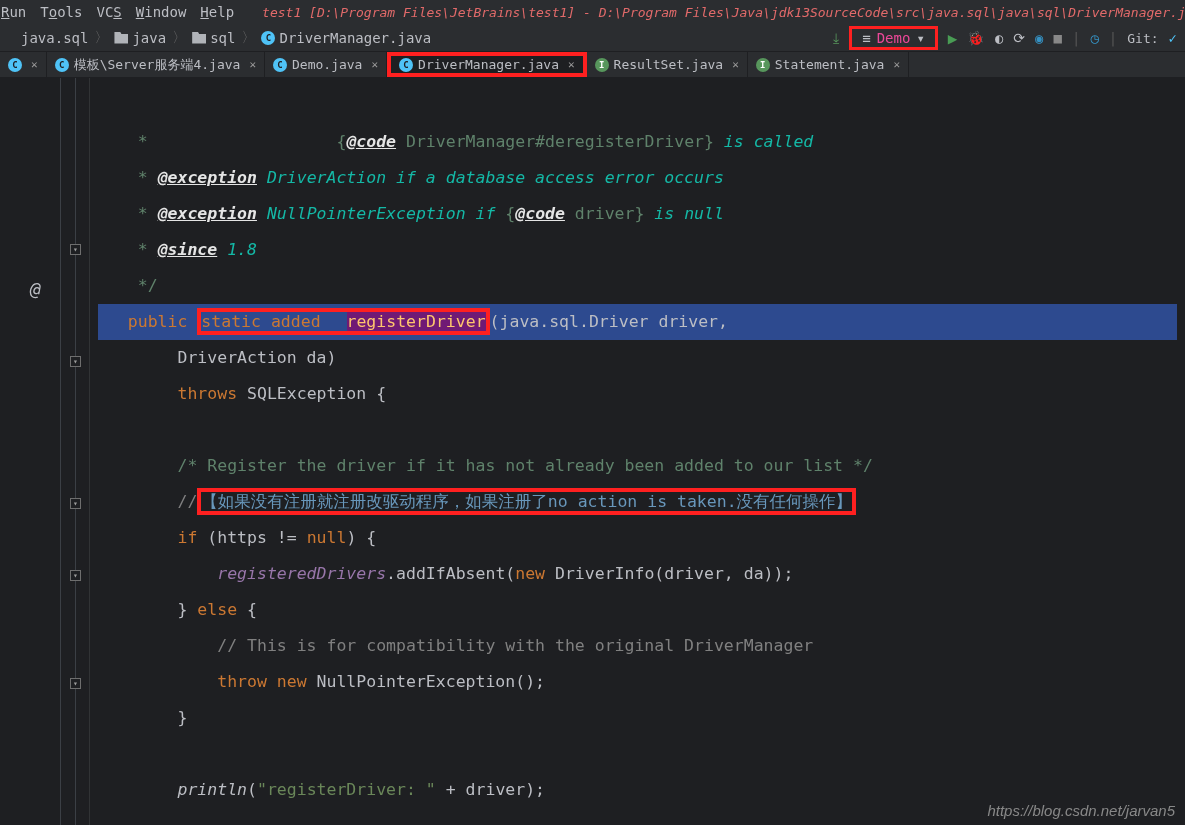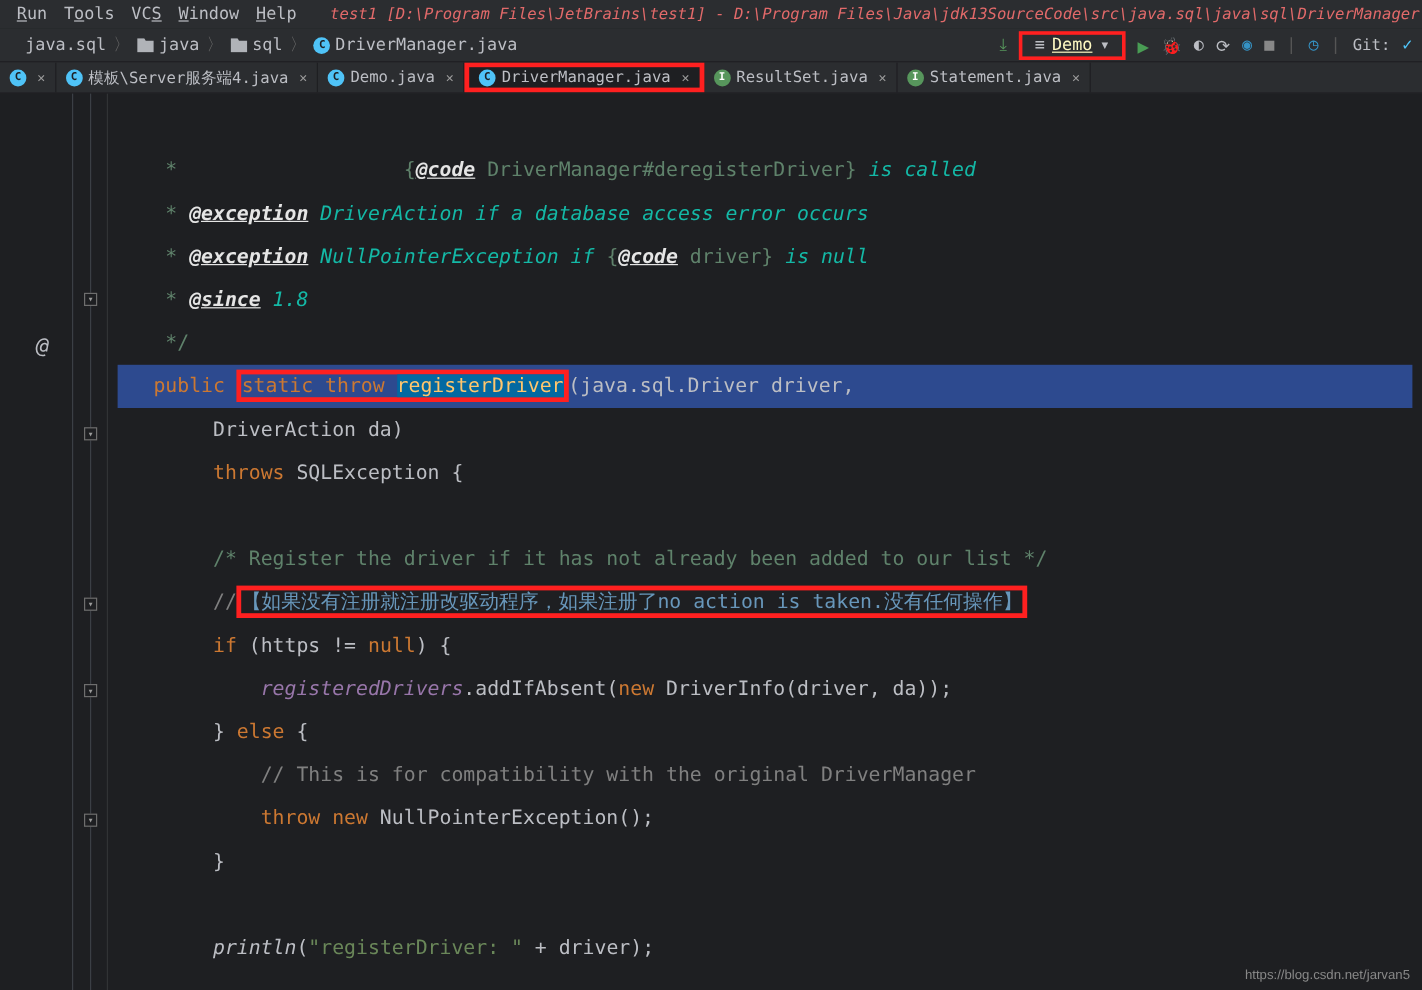--- a/index.html
+++ b/index.html
@@ -12,21 +12,21 @@
   overflow: hidden;
   font-size: 14px;
 }
 .menubar {
   display: flex;
   align-items: center;
   height: 24px;
   background: #2b2d30;
   color: #bcbec4;
   gap: 14px;
-  padding-left: 14px;
+  padding-left: 1px;
   overflow: hidden;
 }
 .menubar span { cursor: pointer; white-space: nowrap; }
 .titlepath {
   color: #e26a6a;
   margin-left: 14px;
   font-style: italic;
   font-size: 13px;
   white-space: nowrap;
 }
@@ -53,21 +53,21 @@
   align-items:center;
   gap:10px;
   color:#bcbec4;
 }
 .run-cfg {
   border:3px solid #ff2020;
   padding:1px 10px;
   display:flex;align-items:center;gap:6px;
   background:#2b2d30;
 }
-.demo-text{ color:#fef9c3;text-decoration:underline;}
+.demo-text{ color:#ec4899;}
 .play{color:#499c54;font-size:16px;}
 .bug{color:#499c54;font-size:14px;}
 .git-label{color:#bcbec4;font-size:13px;}
 .update-arrow{color:#4fc3f7;}
 .tabs {
   display:flex;
   height:26px;
   background:#2b2d30;
   border-bottom:1px solid #1e1f22;
   overflow:hidden;
@@ -109,23 +109,23 @@
 .c-cmt{color:#5f826b;}
 .c-tag{color:#e5e5e5;text-decoration:underline;font-style:italic;font-weight:bold;}
 .c-cmttxt{color:#14b8a6;font-style:italic;}
 .c-kw{color:#cc7832;}
 .c-fn{color:#ffc66d;}
 .c-str{color:#6a8759;}
 .c-field{color:#9876aa;font-style:italic;}
 .c-cmt2{color:#808080;}
 .hl-line{background:#2d4a8f;display:inline-block;width:100%;}
 .redbox{border:4px solid #ff2020;}
-.greenbg{background:#0369a1;}
+.greenbg{background:#701a75;margin-left:16px;}
 .watermark{
-  position:absolute;right:10px;bottom:6px;color:#888;font-size:11px;font-family:sans-serif;
+  position:absolute;right:10px;bottom:6px;color:#888;font-size:15px;font-family:sans-serif;font-style:italic;
 }
 </style>
 </head>
 <body>
 
 <div class="menubar">
   <span><span style="text-decoration:underline">R</span>un</span>
   <span>T<span style="text-decoration:underline">o</span>ols</span>
   <span>VC<span style="text-decoration:underline">S</span></span>
   <span><span style="text-decoration:underline">W</span>indow</span>
@@ -215,21 +215,21 @@
     <div class="fold" style="top:420px">▾</div>
     <div class="fold" style="top:492px">▾</div>
     <div class="fold" style="top:600px">▾</div>
   </div>
   <div class="code">
 <span class="c-cmt">    <span>*</span>                   <span>{</span><span class="c-tag">@code</span><span> DriverManager#deregisterDriver}</span></span><span class="c-cmttxt"> is called</span>
 <span class="c-cmt">    <span>* </span><span class="c-tag">@exception</span></span><span class="c-cmttxt"> DriverAction if a database access error occurs</span>
 <span class="c-cmt">    <span>* </span><span class="c-tag">@exception</span></span><span class="c-cmttxt"> NullPointerException if </span><span class="c-cmt">{</span><span class="c-tag">@code</span><span class="c-cmt"> driver}</span><span class="c-cmttxt"> is null</span>
 <span class="c-cmt">    <span>* </span><span class="c-tag">@since</span></span><span class="c-cmttxt"> 1.8</span>
 <span class="c-cmt">    <span>*/</span></span>
-<span class="hl-line">   <span class="c-kw">public</span> <span class="redbox"><span class="c-kw">static throw </span><span class="greenbg"><span class="c-fn">registerDriver</span></span></span><span>(java.sql.Driver driver,</span></span>
+<span class="hl-line">   <span class="c-kw">public</span> <span class="redbox"><span class="c-kw">static added </span><span class="greenbg"><span class="c-fn">registerDriver</span></span></span><span>(java.sql.Driver driver,</span></span>
 <span>        DriverAction da)</span>
         <span class="c-kw">throws</span><span> SQLException {</span>
 
         <span class="c-cmt">/* Register the driver if it has not already been added to our list */</span>
         <span class="c-cmt2">//</span><span class="redbox" style="color:#6897bb;">【如果没有注册就注册改驱动程序，如果注册了no action is taken.没有任何操作】</span>
         <span class="c-kw">if</span><span> (https != </span><span class="c-kw">null</span><span>) {</span>
             <span class="c-field">registeredDrivers</span><span>.addIfAbsent(</span><span class="c-kw">new</span><span> DriverInfo(driver, da));</span>
         <span>} </span><span class="c-kw">else</span><span> {</span>
             <span class="c-cmt2">// This is for compatibility with the original DriverManager</span>
             <span class="c-kw">throw new</span><span> NullPointerException();</span>

